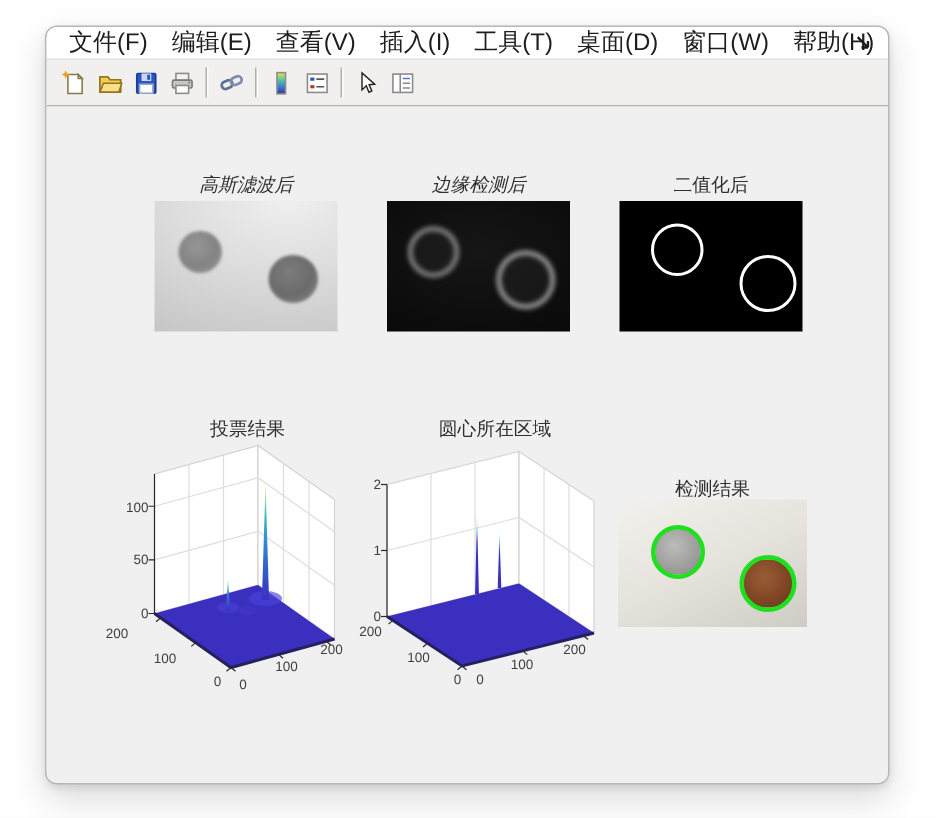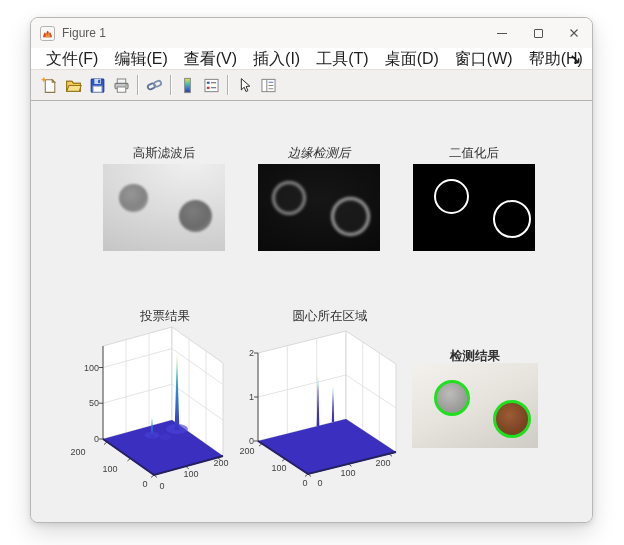--- a/index.html
+++ b/index.html
@@ -67,43 +67,20 @@
 
   .plot3d { position:absolute; overflow:visible; }
   .tick { font-family:"Liberation Sans", sans-serif; font-size:9px; fill:#3f3f3f; }
   .ptitle { font-family:"Liberation Serif", serif; font-size:12.5px; fill:#303030; }
 </style>
 </head>
 <body>
 
 <div class="window">
 
-  <div class="titlebar">
-    <span class="app-icon">
-      <svg width="15" height="15" viewBox="0 0 15 15">
-        <rect x="0.5" y="0.5" width="14" height="14" rx="2" fill="#f7f7f7" stroke="#b4b2b0"></rect>
-        <path d="M3 11.2 C4 6.4,4.9 5.2,6 8.4 C7 4.2,8 3.2,9.1 7.4 C10 5.4,11 6.4,12.1 11.2 Z" fill="#d6491e"></path>
-        <path d="M5.2 11.2 C6 7.4,6.6 6.8,7.4 9.2 C8.2 6.2,8.9 5.8,9.7 8.6 L10.6 11.2 Z" fill="#f08a3c"></path>
-      </svg>
-    </span>
-    <span class="win-title">Figure 1</span>
-    <div class="winbtns">
-      <div class="wbtn">
-          <span class="min-glyph"></span>
-        </div>
-      <div class="wbtn">
-          <span class="max-glyph"></span>
-        </div>
-      <div class="wbtn">
-        <svg width="16" height="16" viewBox="0 0 16 16">
-          <path d="M4.5 4.5 L11.5 11.5 M11.5 4.5 L4.5 11.5" stroke="#535353" stroke-width="1.1"></path>
-        </svg>
-      </div>
-    </div>
-  </div>
 
   <div class="menubar">
     <span class="menu-item">文件(F)</span>
     <span class="menu-item">编辑(E)</span>
     <span class="menu-item">查看(V)</span>
     <span class="menu-item">插入(I)</span>
     <span class="menu-item">工具(T)</span>
     <span class="menu-item">桌面(D)</span>
     <span class="menu-item">窗口(W)</span>
     <span class="menu-item">帮助(H)</span>
@@ -187,21 +164,21 @@
         <line x1="7.4" y1="3.2" x2="7.4" y2="14.8" stroke="#8b8b8b"></line>
         <line x1="9" y1="6" x2="13.6" y2="6" stroke="#5a78c0"></line>
         <line x1="9" y1="9" x2="13.6" y2="9" stroke="#888888"></line>
         <line x1="9" y1="12" x2="13.6" y2="12" stroke="#888888"></line>
       </svg>
     </div>
   </div>
 
   <div class="canvas">
 
-    <div class="sp-title" style="left:72px;  top:44px; width:122px;">高斯滤波后</div>
+    <div class="sp-title" style="left:72px;  top:44px; width:122px;font-style:italic;">高斯滤波后</div>
     <div class="sp-title" style="left:227px; top:44px; width:122px;font-style:italic;">边缘检测后</div>
     <div class="sp-title" style="left:382px; top:44px; width:122px;">二值化后</div>
 
     <div class="img img-gauss" style="left:72px; top:63px;">
       <div class="coin coin-g-a"></div>
       <div class="coin coin-g-b"></div>
     </div>
     <div class="img img-edge" style="left:227px; top:63px;">
       <div class="ring-e ring-e-a"></div>
       <div class="ring-e ring-e-b"></div>
@@ -328,20 +305,20 @@
       <text class="tick" x="16" y="96" text-anchor="end">1</text>
       <text class="tick" x="16" y="140" text-anchor="end">0</text>
       <text class="tick" x="9" y="150" text-anchor="middle">200</text>
       <text class="tick" x="41" y="167" text-anchor="middle">100</text>
       <text class="tick" x="67" y="182" text-anchor="middle">0</text>
       <text class="tick" x="82" y="182" text-anchor="middle">0</text>
       <text class="tick" x="110" y="172" text-anchor="middle">100</text>
       <text class="tick" x="145" y="162" text-anchor="middle">200</text>
     </svg>
 
-    <div class="sp-title" style="left:381px; top:247px; width:126px;font-weight:bold;">检测结果</div>
+    <div class="sp-title" style="left:381px; top:247px; width:126px;">检测结果</div>
     <div class="img img-result" style="left:381px; top:262px; width:126px; height:85px;">
       <div class="dcoin dcoin-silver"></div>
       <div class="dcoin dcoin-copper"></div>
     </div>
 
   </div>
 </div>
 
 </body></html>

